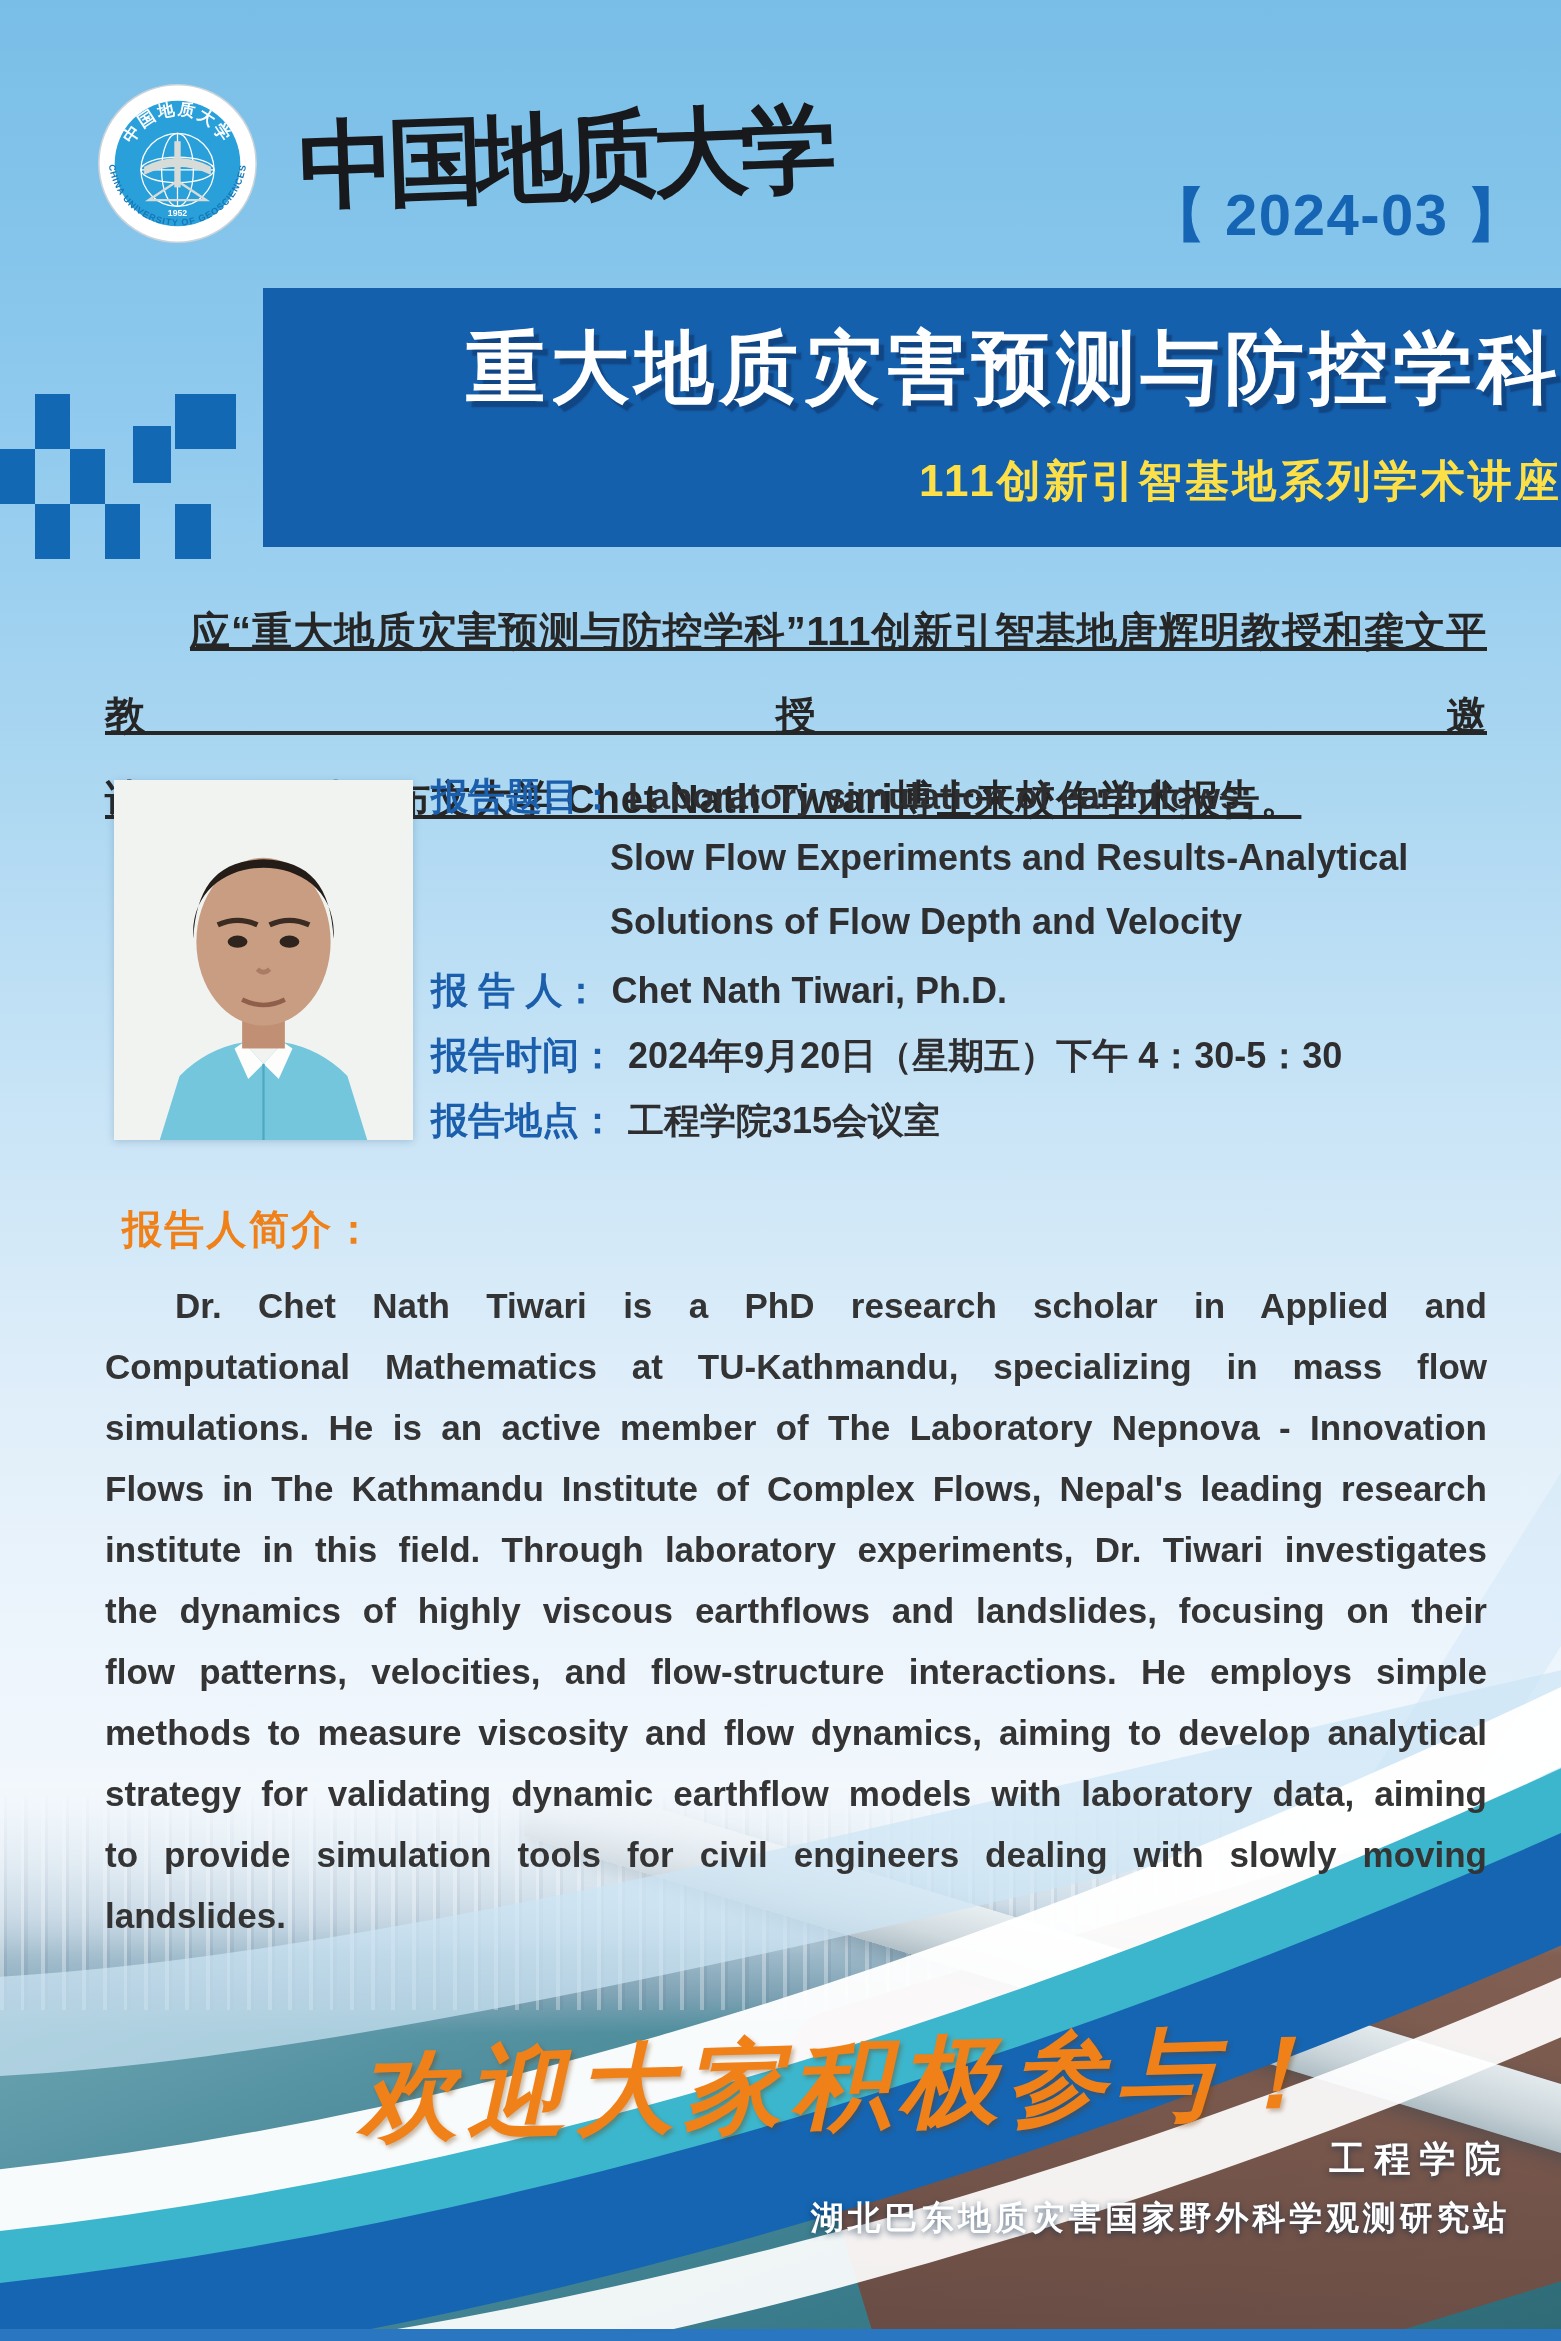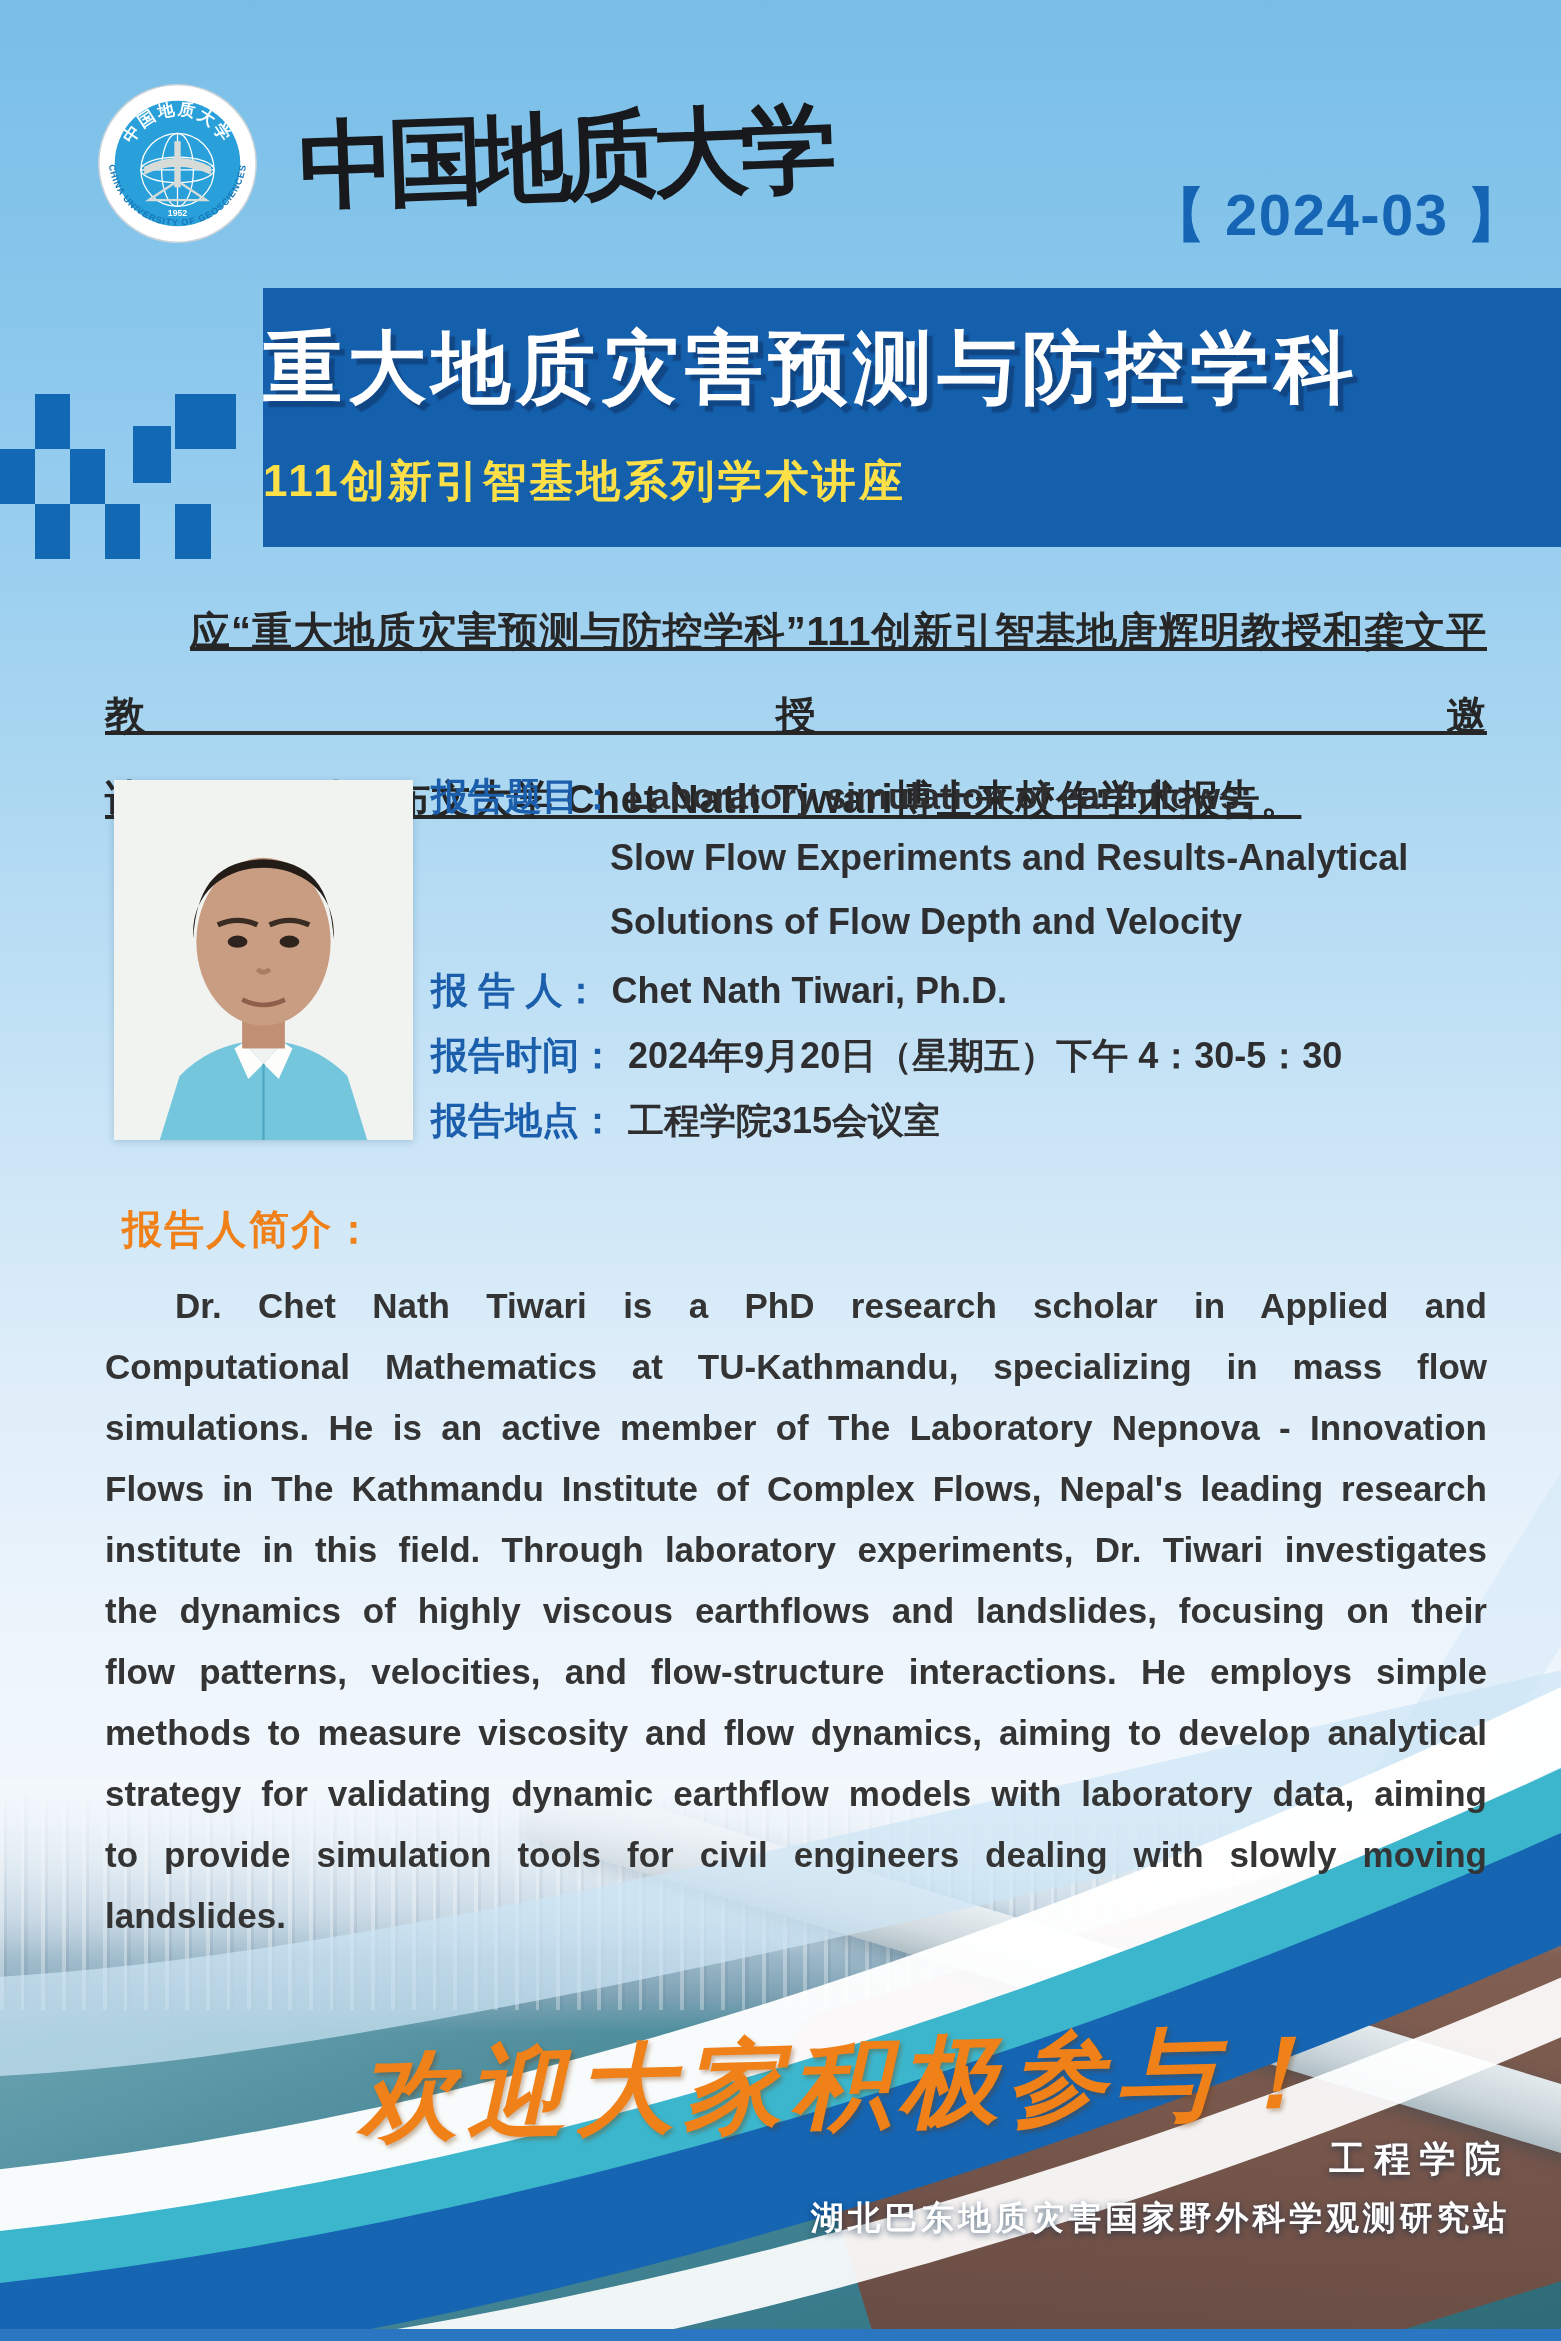--- a/index.html
+++ b/index.html
@@ -16,21 +16,21 @@
     font-size:96px; font-weight:900; color:#17191c; letter-spacing:-7.6px;
     transform:rotate(-2deg); z-index:3; line-height:1.2;
   }
   .issue-badge{
     left:1148px; top:177px; font-size:58px; font-weight:800; color:#1565B4;
     letter-spacing:1.5px; z-index:3;
   }
   
   .banner{
     left:263px; top:288px; width:1299px; height:259px; background:#1560AC; z-index:2;
-    text-align:left;
+    text-align:right;
   }
   .banner-title{
     margin-top:34px; font-size:79px; font-weight:900; color:#ffffff; letter-spacing:5.3px;
     line-height:1.16; text-shadow:5.3px 6.1px 1.5px rgba(14,44,94,.5);
   }
   .banner-subtitle{
     margin-top:38px; font-size:44px; font-weight:800; color:#fde047; letter-spacing:3.1px;
   }
   
   .px{position:absolute; background:#1268B3;}

